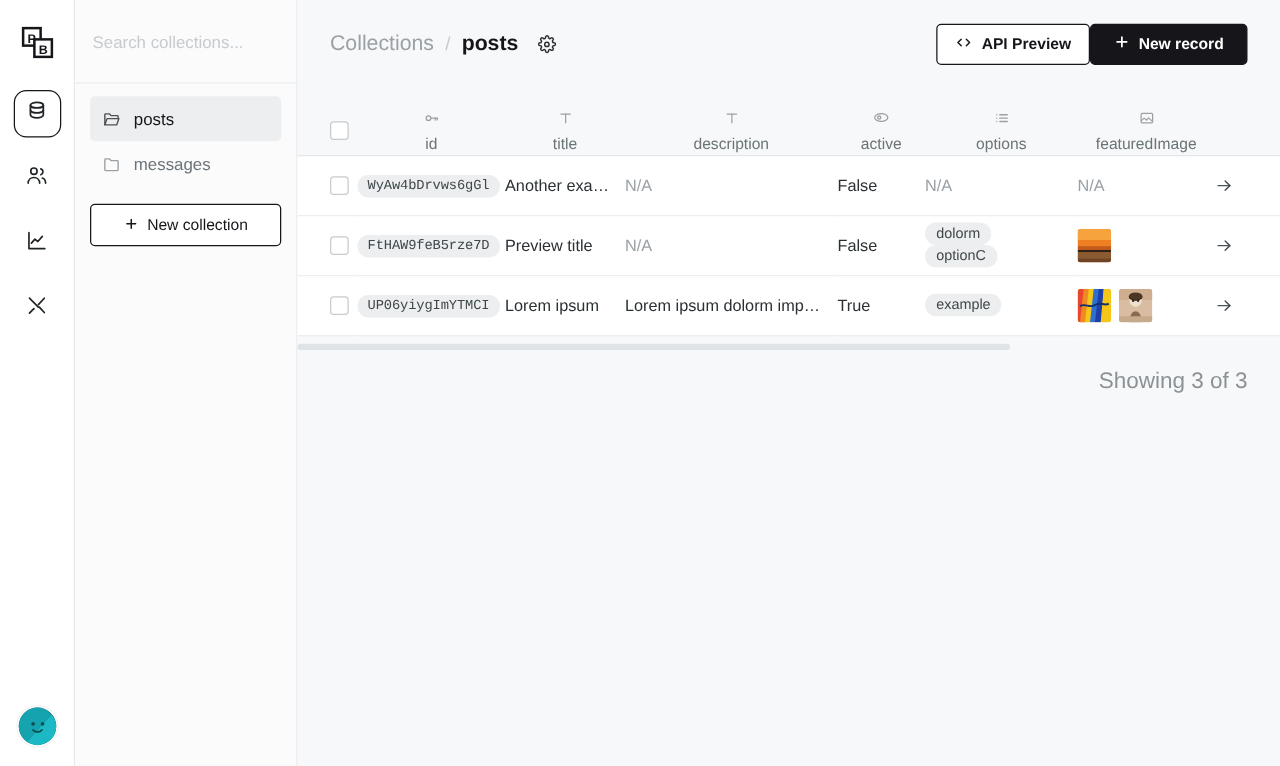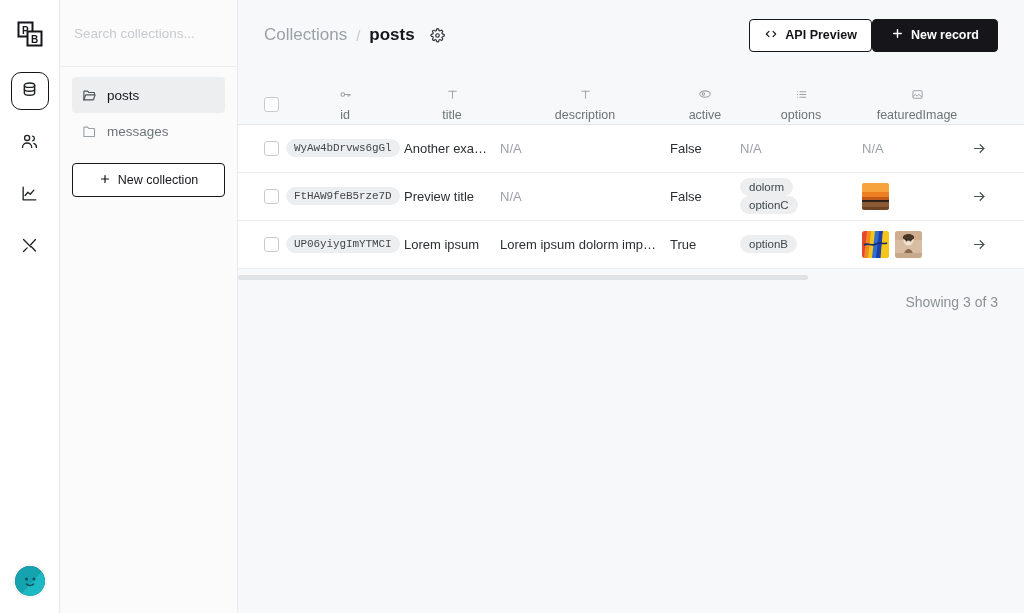--- a/index.html
+++ b/index.html
@@ -143,21 +143,21 @@
   }
   .thumbs { display: flex; gap: 6px; align-items: center; }
   .thumb { width: 27px; height: 27px; border-radius: 3px; overflow: hidden; flex: 0 0 27px; }
   .arrow { color: #4b5255; display: flex; justify-content: flex-start; }
 
   .hscroll {
     height: 5px; background: #dfe3e6; border-radius: 3px;
     width: 570px; margin: 6px 0 0 0;
   }
   .footer-note {
-    text-align: right; font-size: 14px; color: #8b9296;
+    text-align: right; font-size: 18px; color: #8b9296;
     padding: 14px 26px 0 0;
   }
 </style>
 </head>
 <body>
 
 <div class="app">
 
   <div class="rail">
 
@@ -472,21 +472,21 @@
             <td class="col-title">
               <div class="ellip">Lorem ipsum</div>
             </td>
             <td class="col-desc">
               <div class="ellip">Lorem ipsum dolorm impusm...</div>
             </td>
             <td class="col-act">
               <span>True</span>
             </td>
             <td class="col-opt">
-              <span class="opt-pill">optionB</span>
+              <span class="opt-pill">example</span>
             </td>
             <td class="col-img">
               <div class="thumbs">
                 <span class="thumb">
                   <svg width="27" height="27" viewBox="0 0 27 27">
                     <rect width="27" height="27" fill="#f5c518"></rect>
                     <path d="M0 0h8l-3 27H0z" fill="#e8462f"></path>
                     <path d="M5 0h5L7 27H2z" fill="#ef8a22"></path>
                     <path d="M9 0h5l-3 27H6z" fill="#f5c518"></path>
                     <path d="M13 0h5l-3 27h-5z" fill="#2f6fd0"></path>

